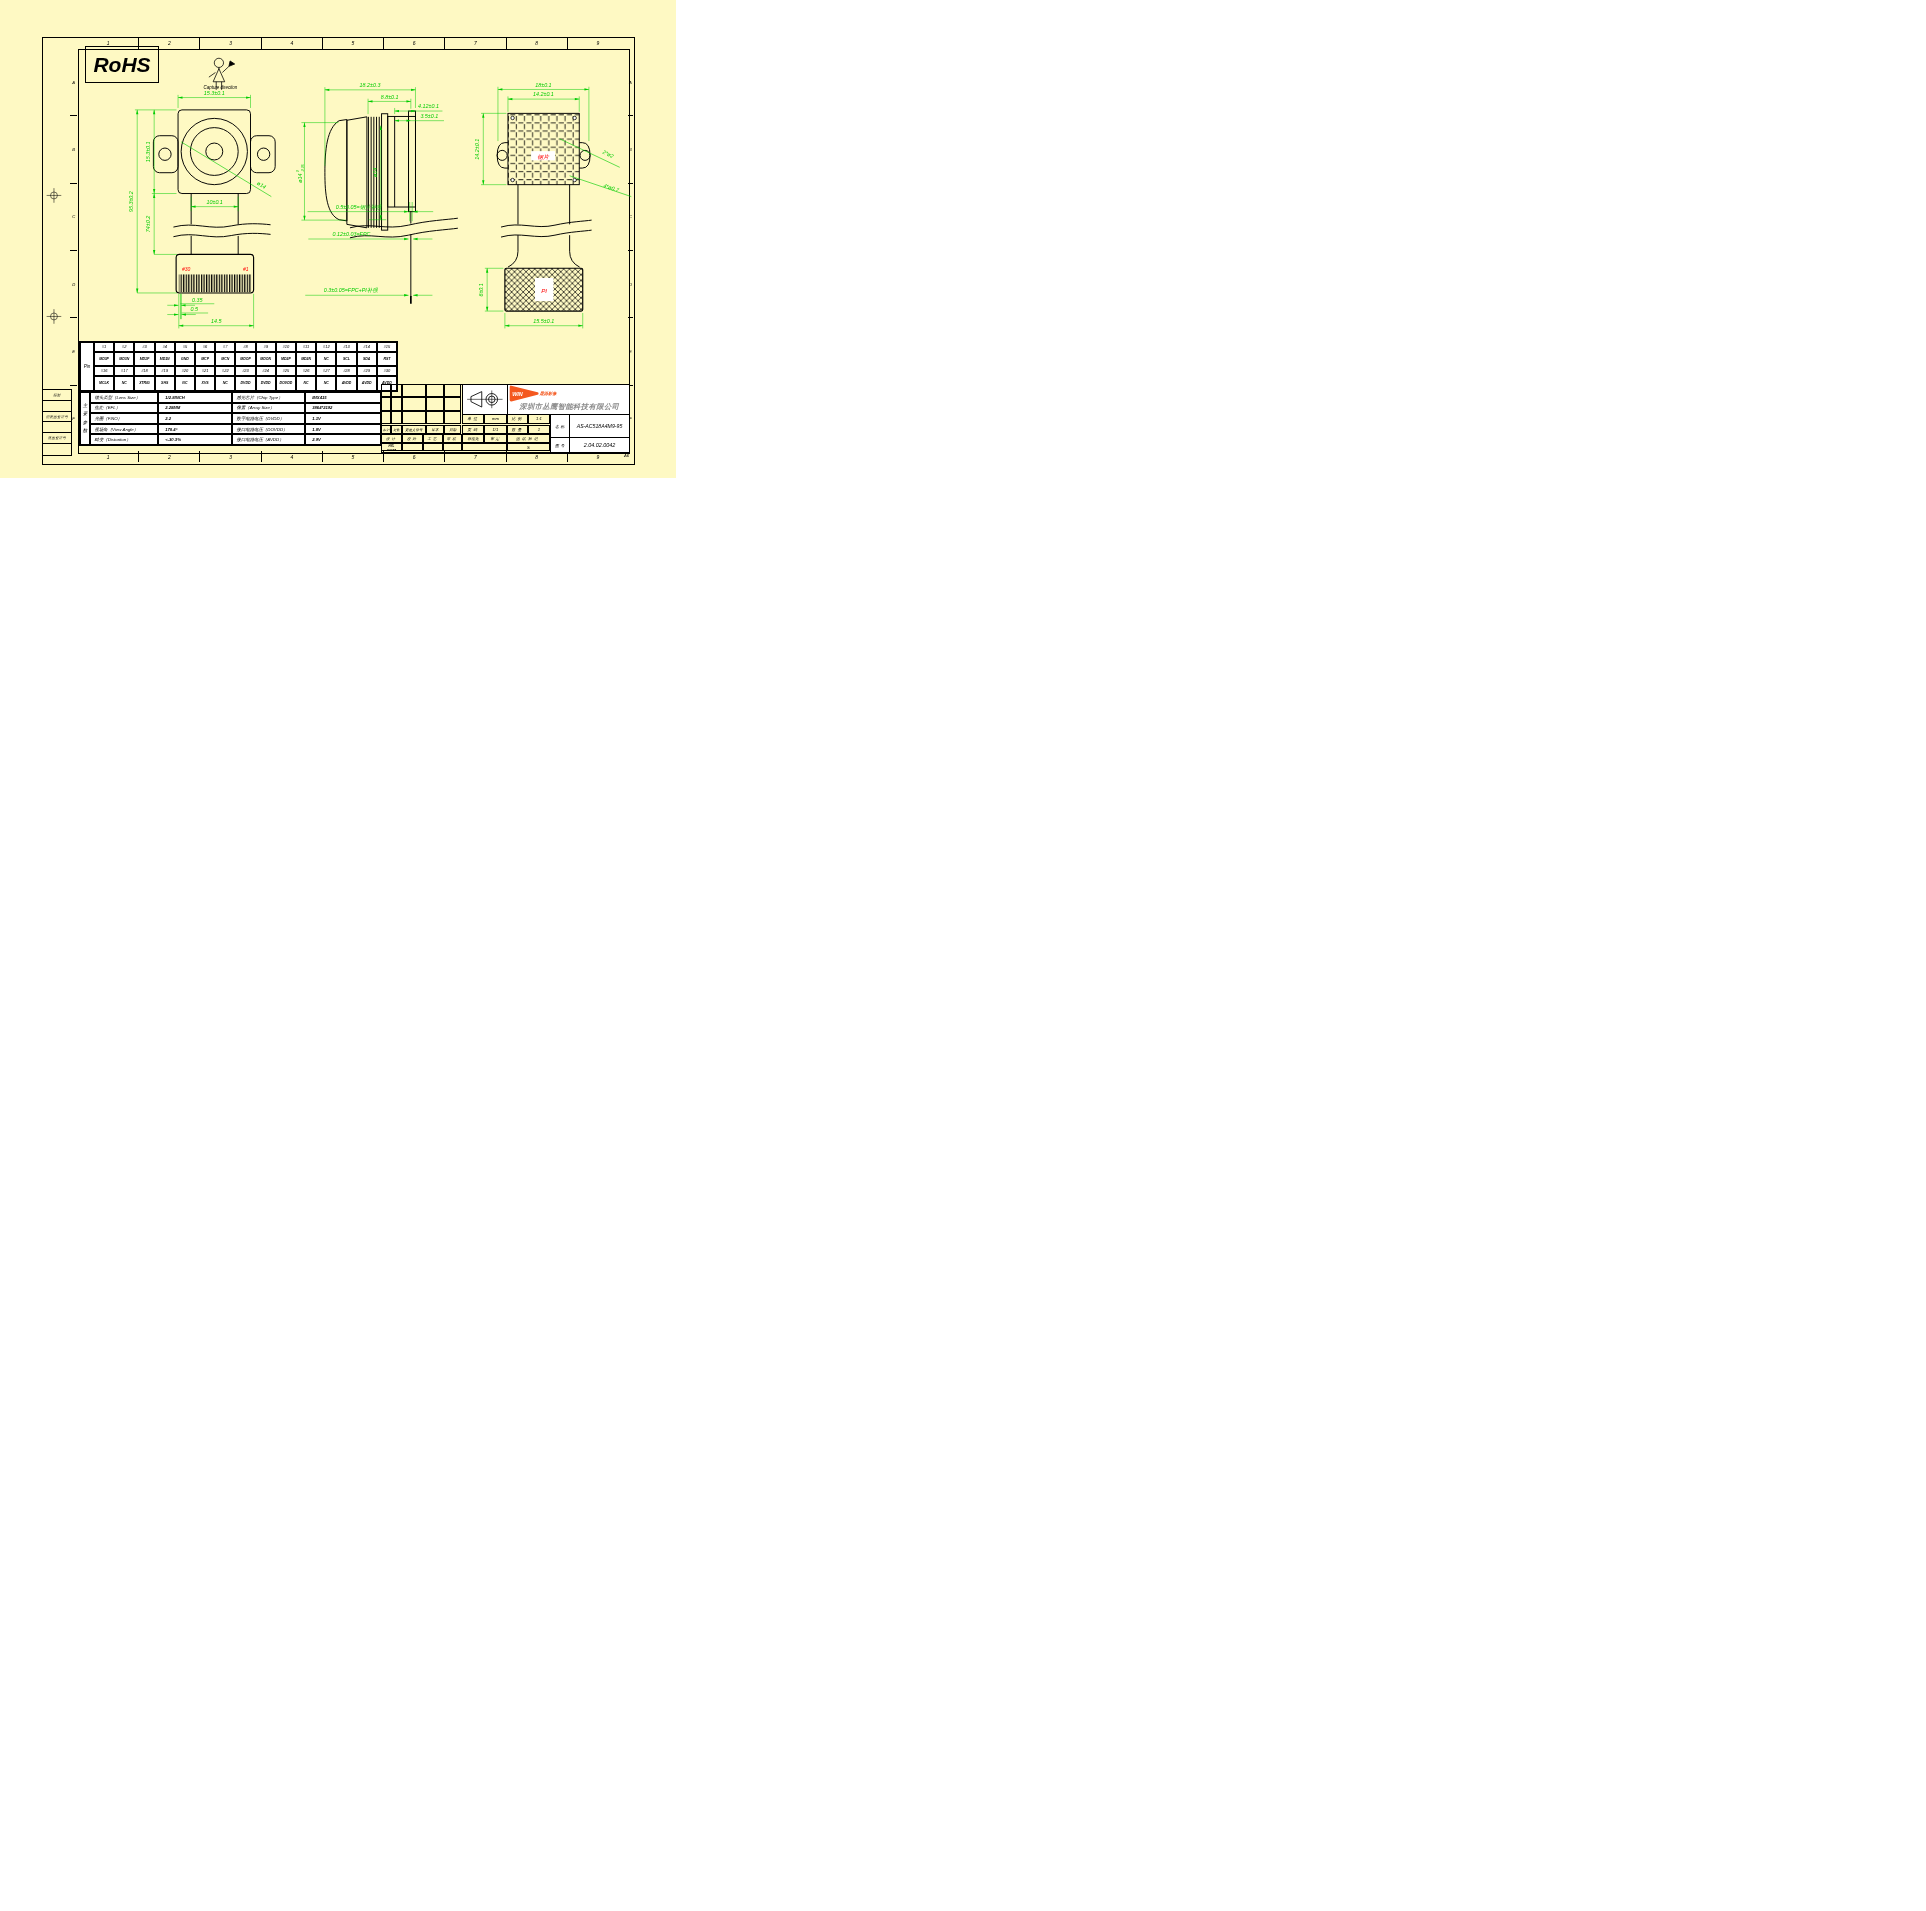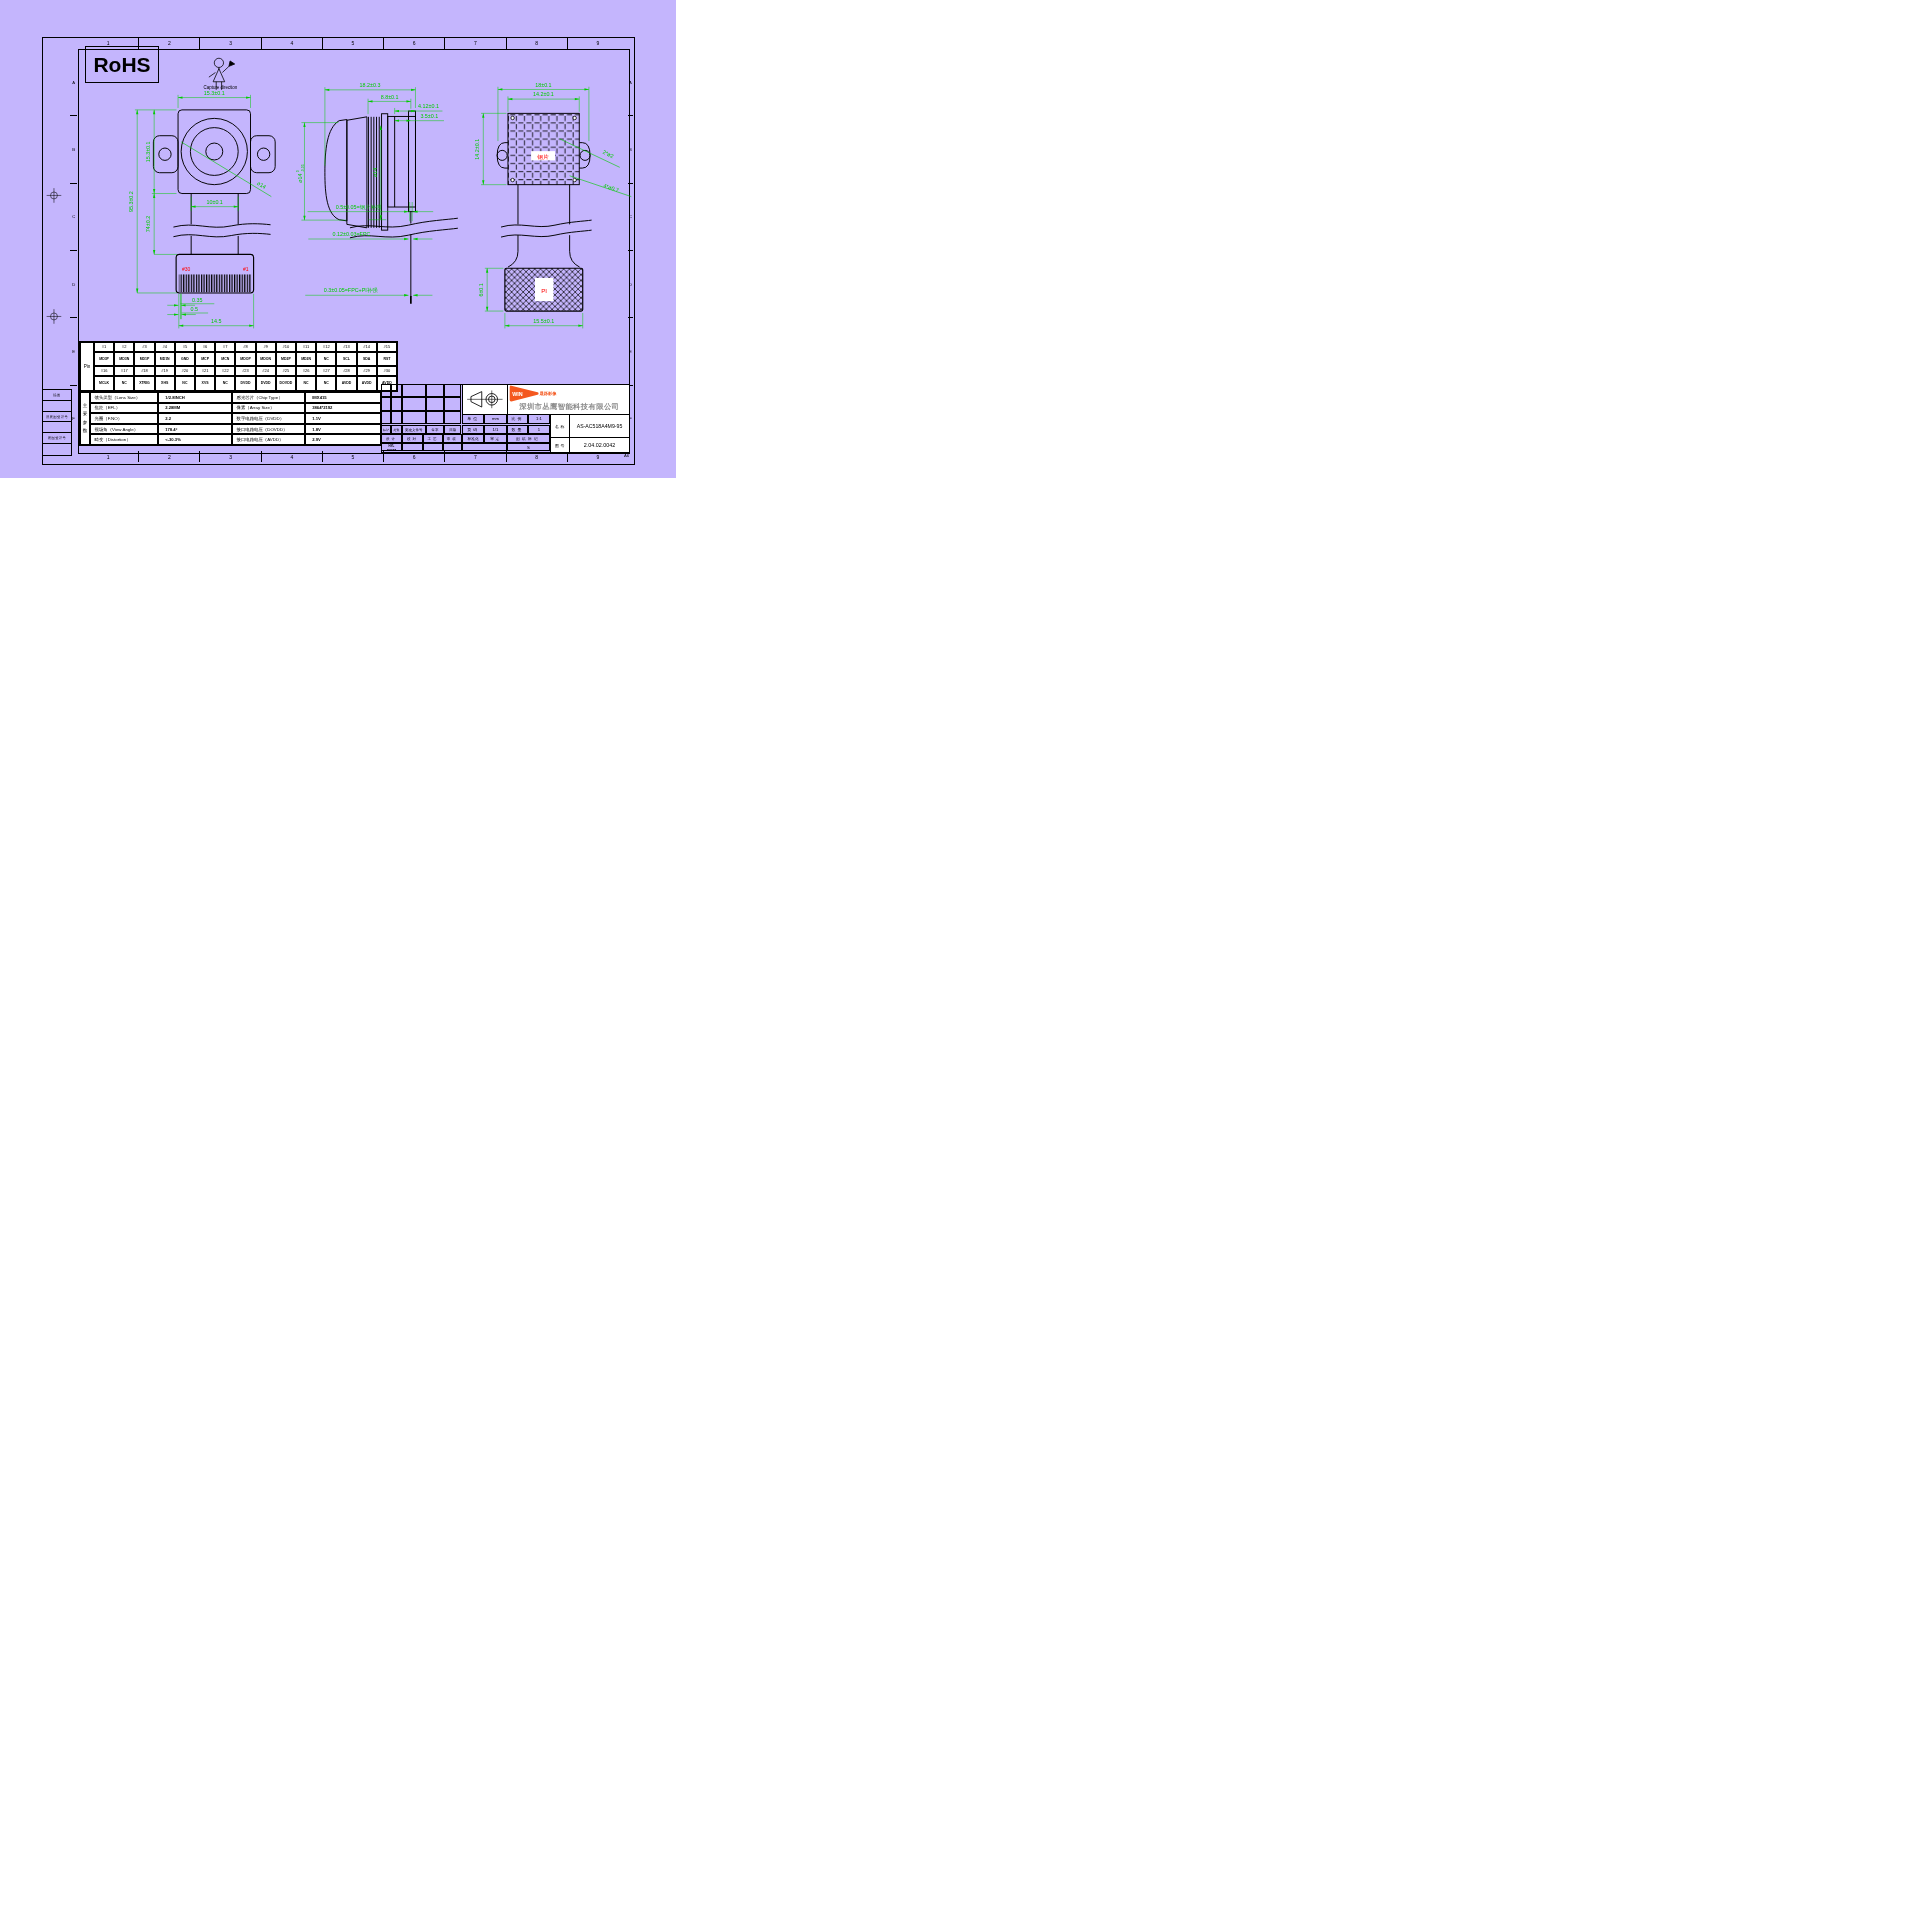--- a/index.html
+++ b/index.html
@@ -1,16 +1,16 @@
 <!DOCTYPE html>
 <html style="font-size:6.2px"><head>
 <meta charset="utf-8">
 <style>
   html,body{margin:0;padding:0;background:#fff;font-family:"Liberation Sans",sans-serif;}
-  #sheet{position:relative;width:676px;height:478px;background:#c4b5fd;overflow:hidden;}
+  #sheet{position:relative;width:676px;height:478px;background:#fef9c3;overflow:hidden;font-style:italic;}
   .abs{position:absolute;}
   .frame{position:absolute;border:0.8px solid #000;}
   .frame2{position:absolute;border:1px solid #000;}
   
   .hstrip{position:absolute;display:flex;}
   .hstrip>div{flex:1;display:flex;align-items:center;justify-content:center;font-size:5px;color:#000;border-right:0.6px solid #000;}
   .hstrip>div:last-child{border-right:none;}
   .vstrip{position:absolute;display:flex;flex-direction:column;}
   .vstrip>div{flex:1;display:flex;align-items:center;justify-content:center;font-size:4.2px;border-bottom:0.6px solid #000;}
   .vstrip>div:last-child{border-bottom:none;}

